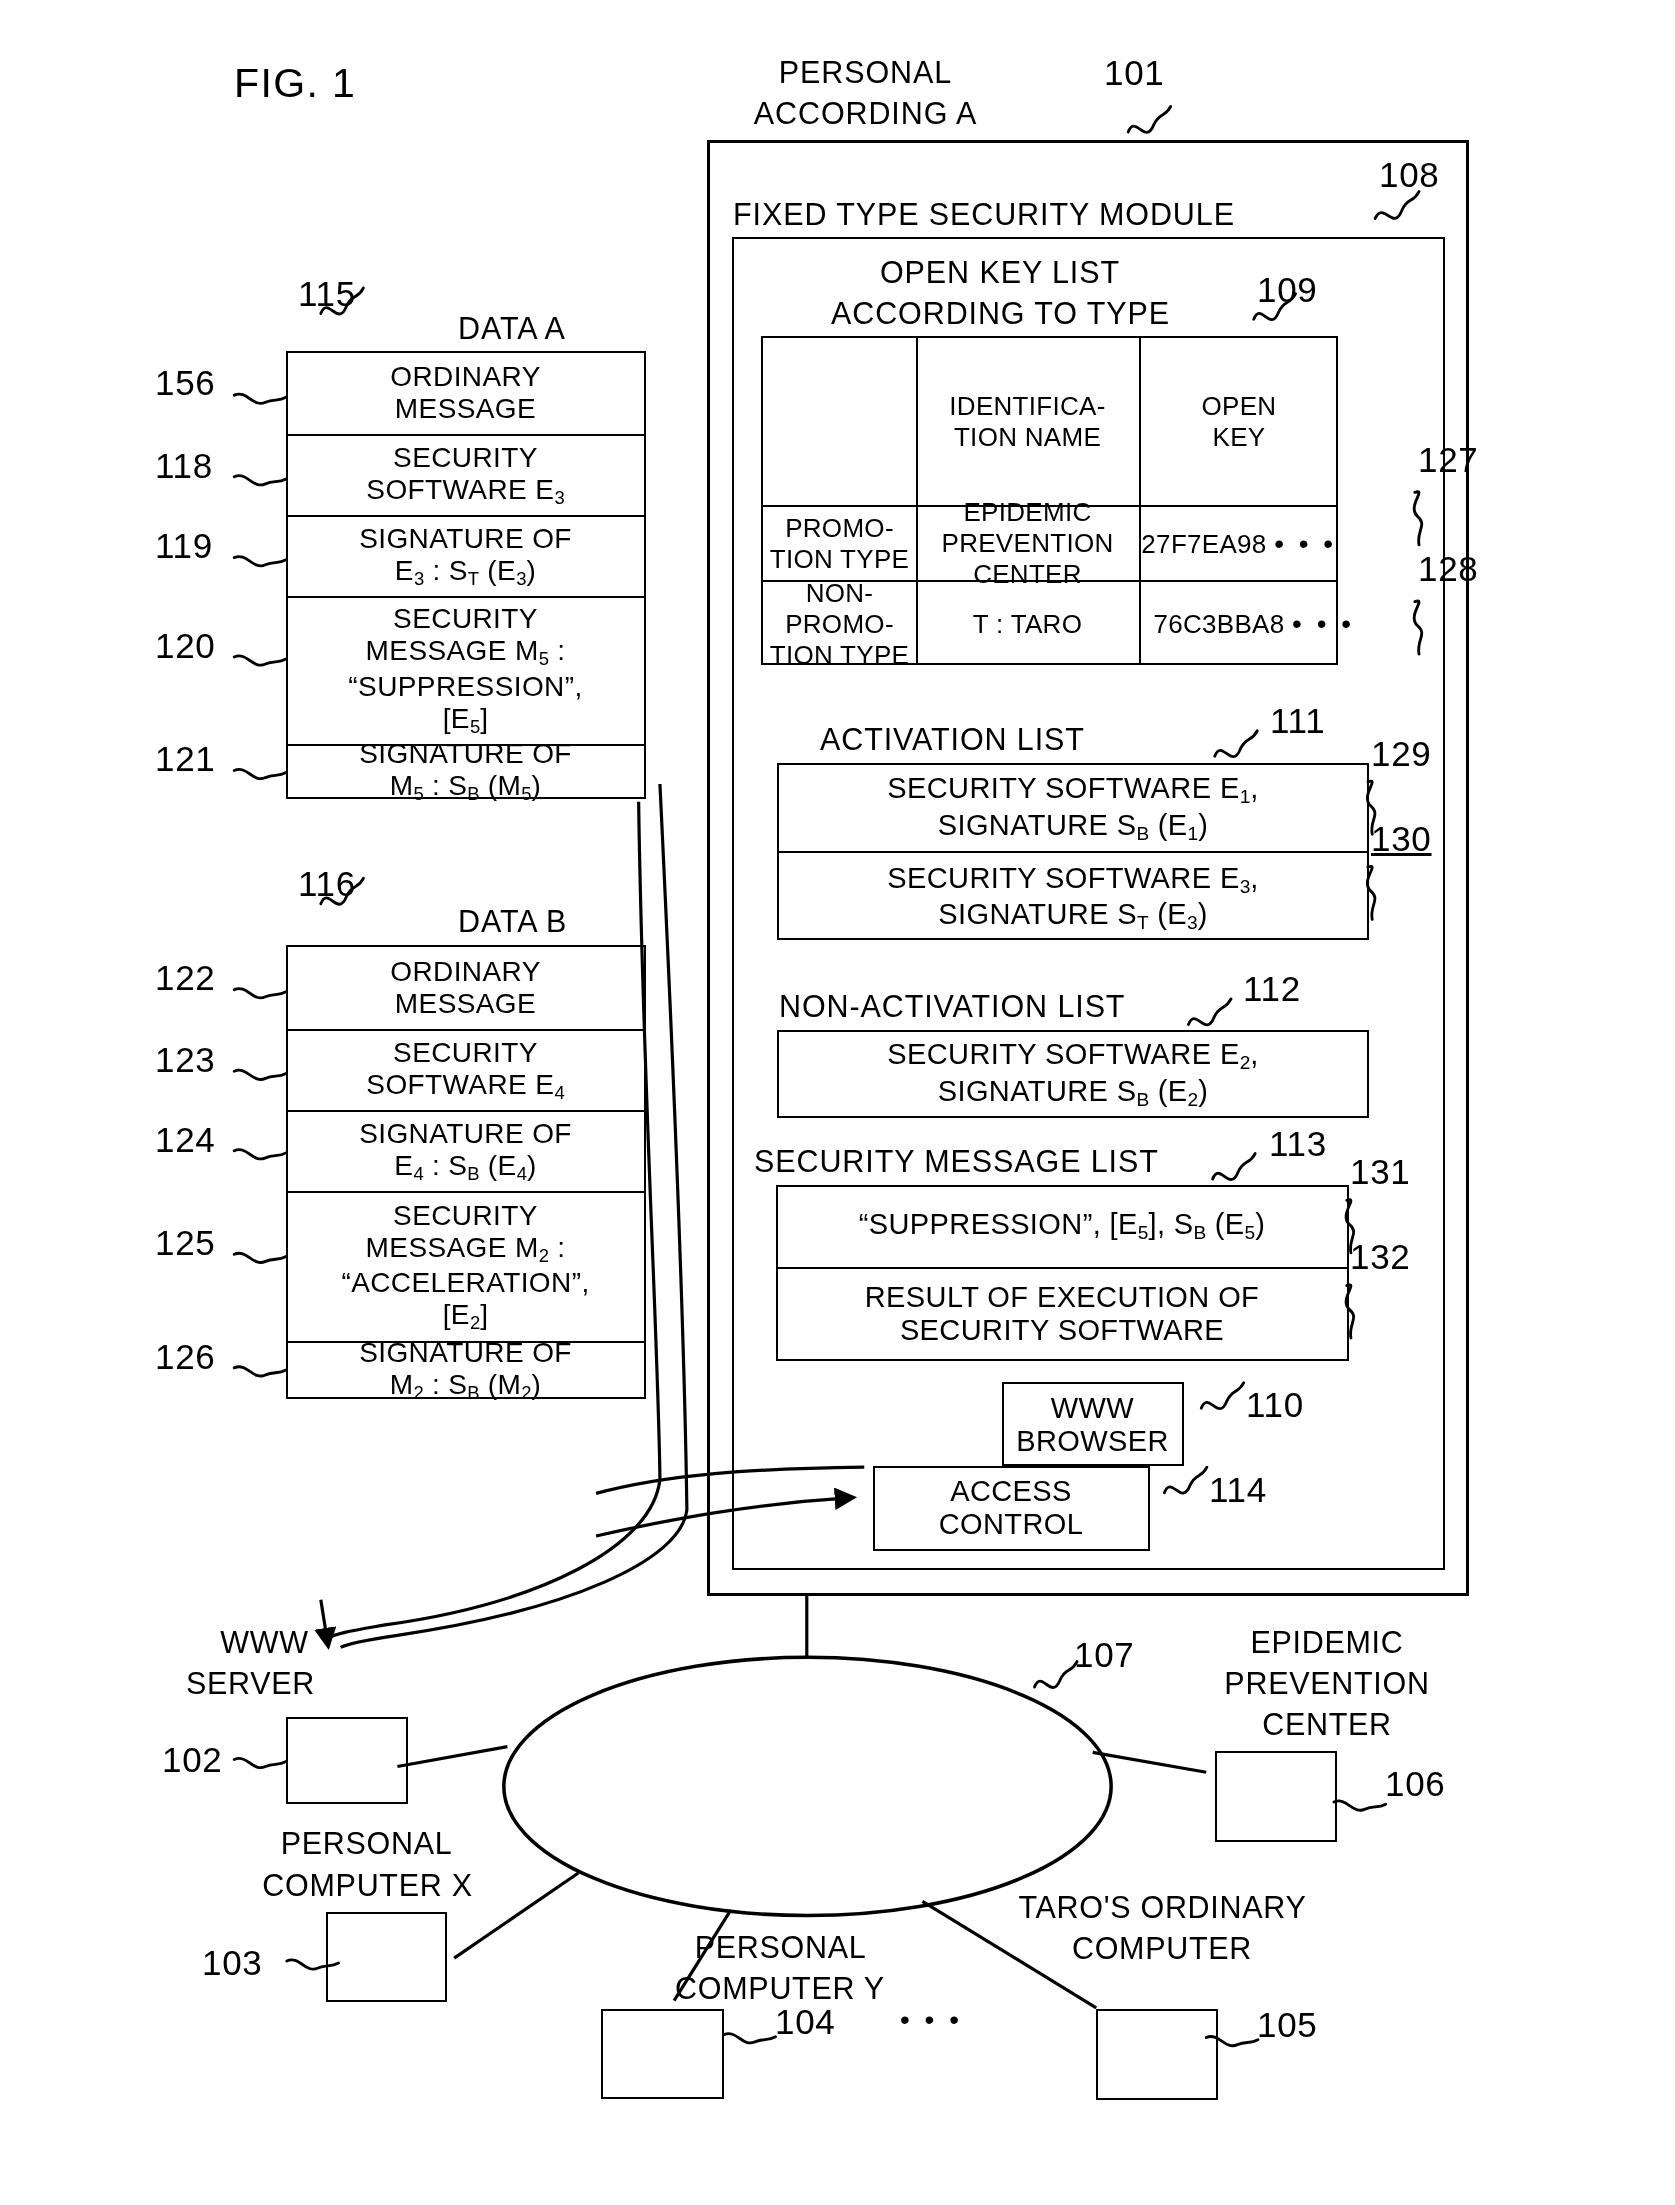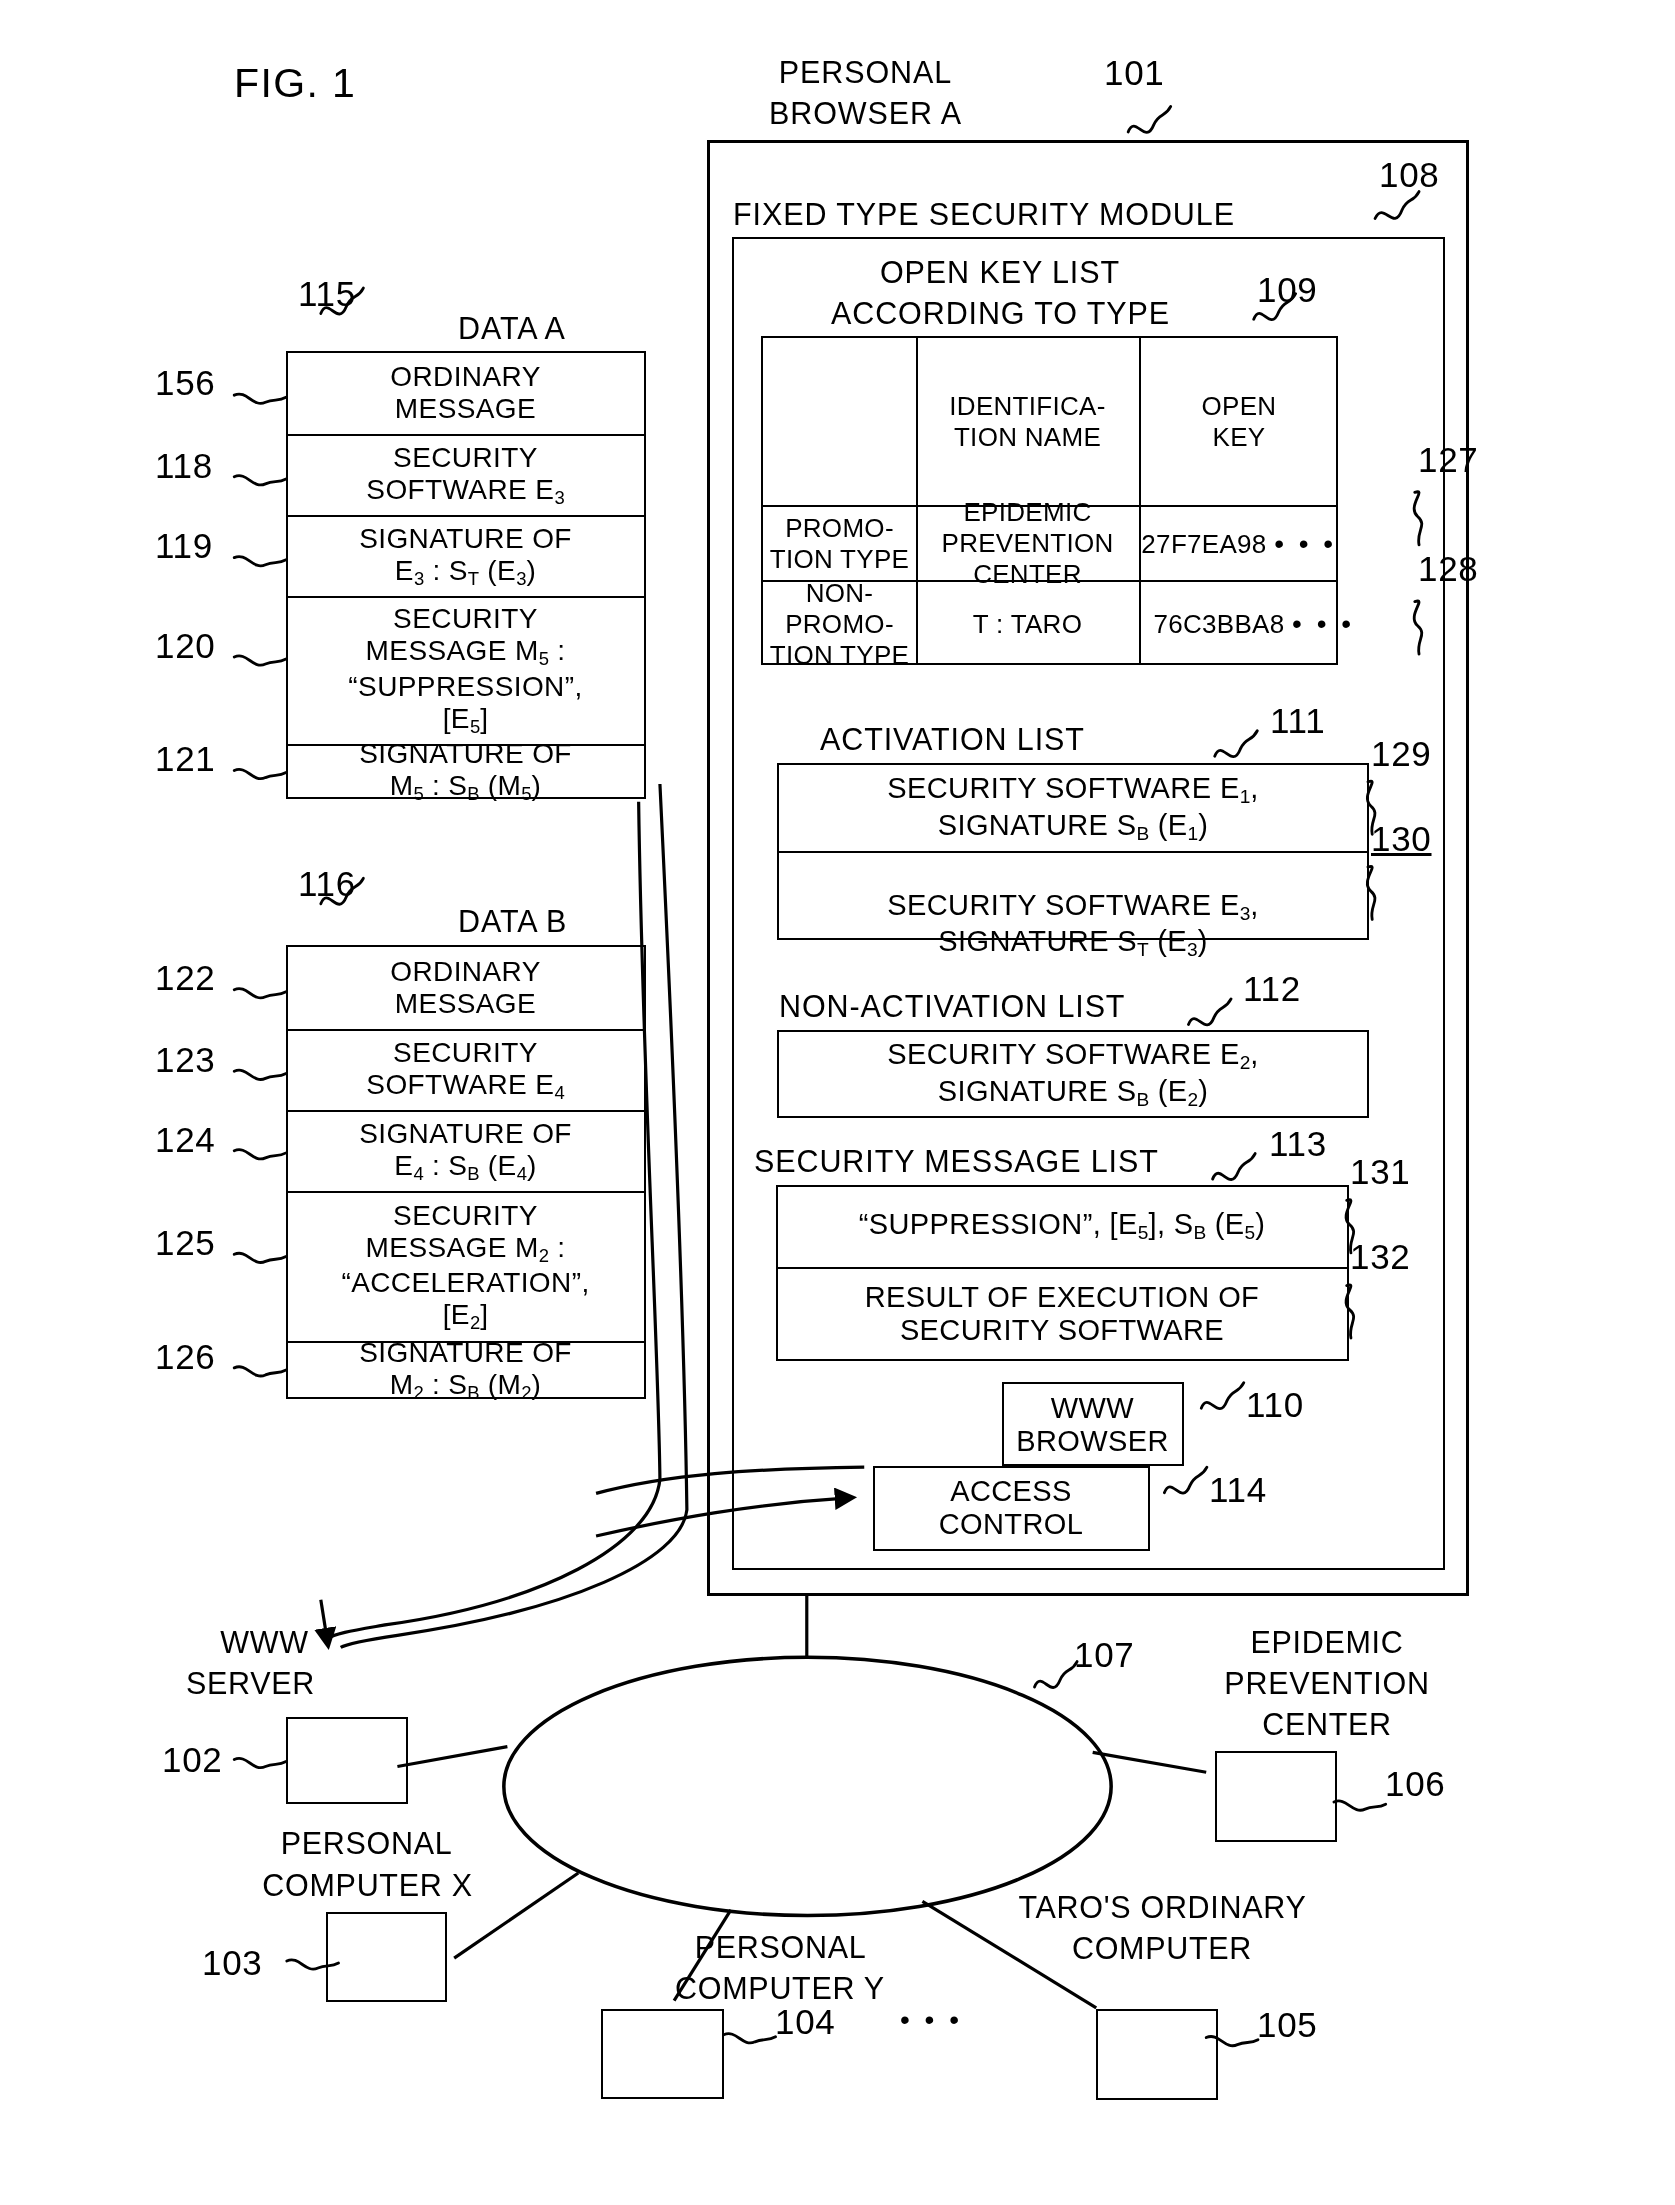--- a/index.html
+++ b/index.html
@@ -169,21 +169,21 @@
 
       <path d="M1300 2680 L1545 2830"></path>
 
       <path d="M1540 2470 L1700 2498"></path>
     </g>
   </svg>
 
   <div class="txt fig-title lft" style="left:234px; top:61px;">FIG. 1</div>
 
   <div class="txt hdr ctr" style="left:738px; top:55px; width:255px;">PERSONAL</div>
-  <div class="txt hdr ctr" style="left:738px; top:96px; width:255px;">BROWSER A</div>
+  <div class="txt hdr ctr" style="left:738px; top:96px; width:255px;">ACCORDING A</div>
   <div class="txt refnum" style="left:1104px; top:53px;">101</div>
 
   <div class="rect thick" style="left:707px; top:140px; width:762px; height:1456px;"></div>
 
   <div class="txt hdr lft" style="left:733px; top:197px;">FIXED TYPE SECURITY MODULE</div>
   <div class="txt refnum" style="left:1379px; top:155px;">108</div>
 
   <div class="rect" style="left:732px; top:237px; width:713px; height:1333px;"></div>
 
   <div class="txt hdr ctr" style="left:773px; top:255px; width:454px;">OPEN KEY LIST</div>
@@ -231,21 +231,21 @@
   <div class="txt refnum" style="left:1270px; top:701px;">111</div>
 
   <div class="rect thin" style="left:777px; top:763px; width:592px; height:177px;"></div>
   <div class="divider" style="left:777px; top:851px; width:592px; height:2.1px;"></div>
 
   <div class="cellbox boxtext" style="left:778px; top:765px; width:590px; height:87px;">
     <span>SECURITY SOFTWARE E<sub>1</sub>,<br>SIGNATURE S<sub>B</sub> (E<sub>1</sub>)</span>
   </div>
   <div class="txt refnum" style="left:1371px; top:734px;">129</div>
 
-  <div class="cellbox boxtext" style="left:778px; top:854px; width:590px; height:88px;margin-top:27px;">
+  <div class="cellbox boxtext" style="left:778px; top:854px; width:590px; height:88px;">
     <span>SECURITY SOFTWARE E<sub>3</sub>,<br>SIGNATURE S<sub>T</sub> (E<sub>3</sub>)</span>
   </div>
   <div class="txt refnum" style="left:1371px; top:819px;text-decoration:underline;">130</div>
 
   <div class="txt hdr lft" style="left:779px; top:989px;">NON-ACTIVATION LIST</div>
   <div class="txt refnum" style="left:1243px; top:969px;">112</div>
 
   <div class="rect thin" style="left:777px; top:1030px; width:592px; height:88px;"></div>
   <div class="cellbox boxtext" style="left:778px; top:1032px; width:590px; height:85px;">
     <span>SECURITY SOFTWARE E<sub>2</sub>,<br>SIGNATURE S<sub>B</sub> (E<sub>2</sub>)</span>

